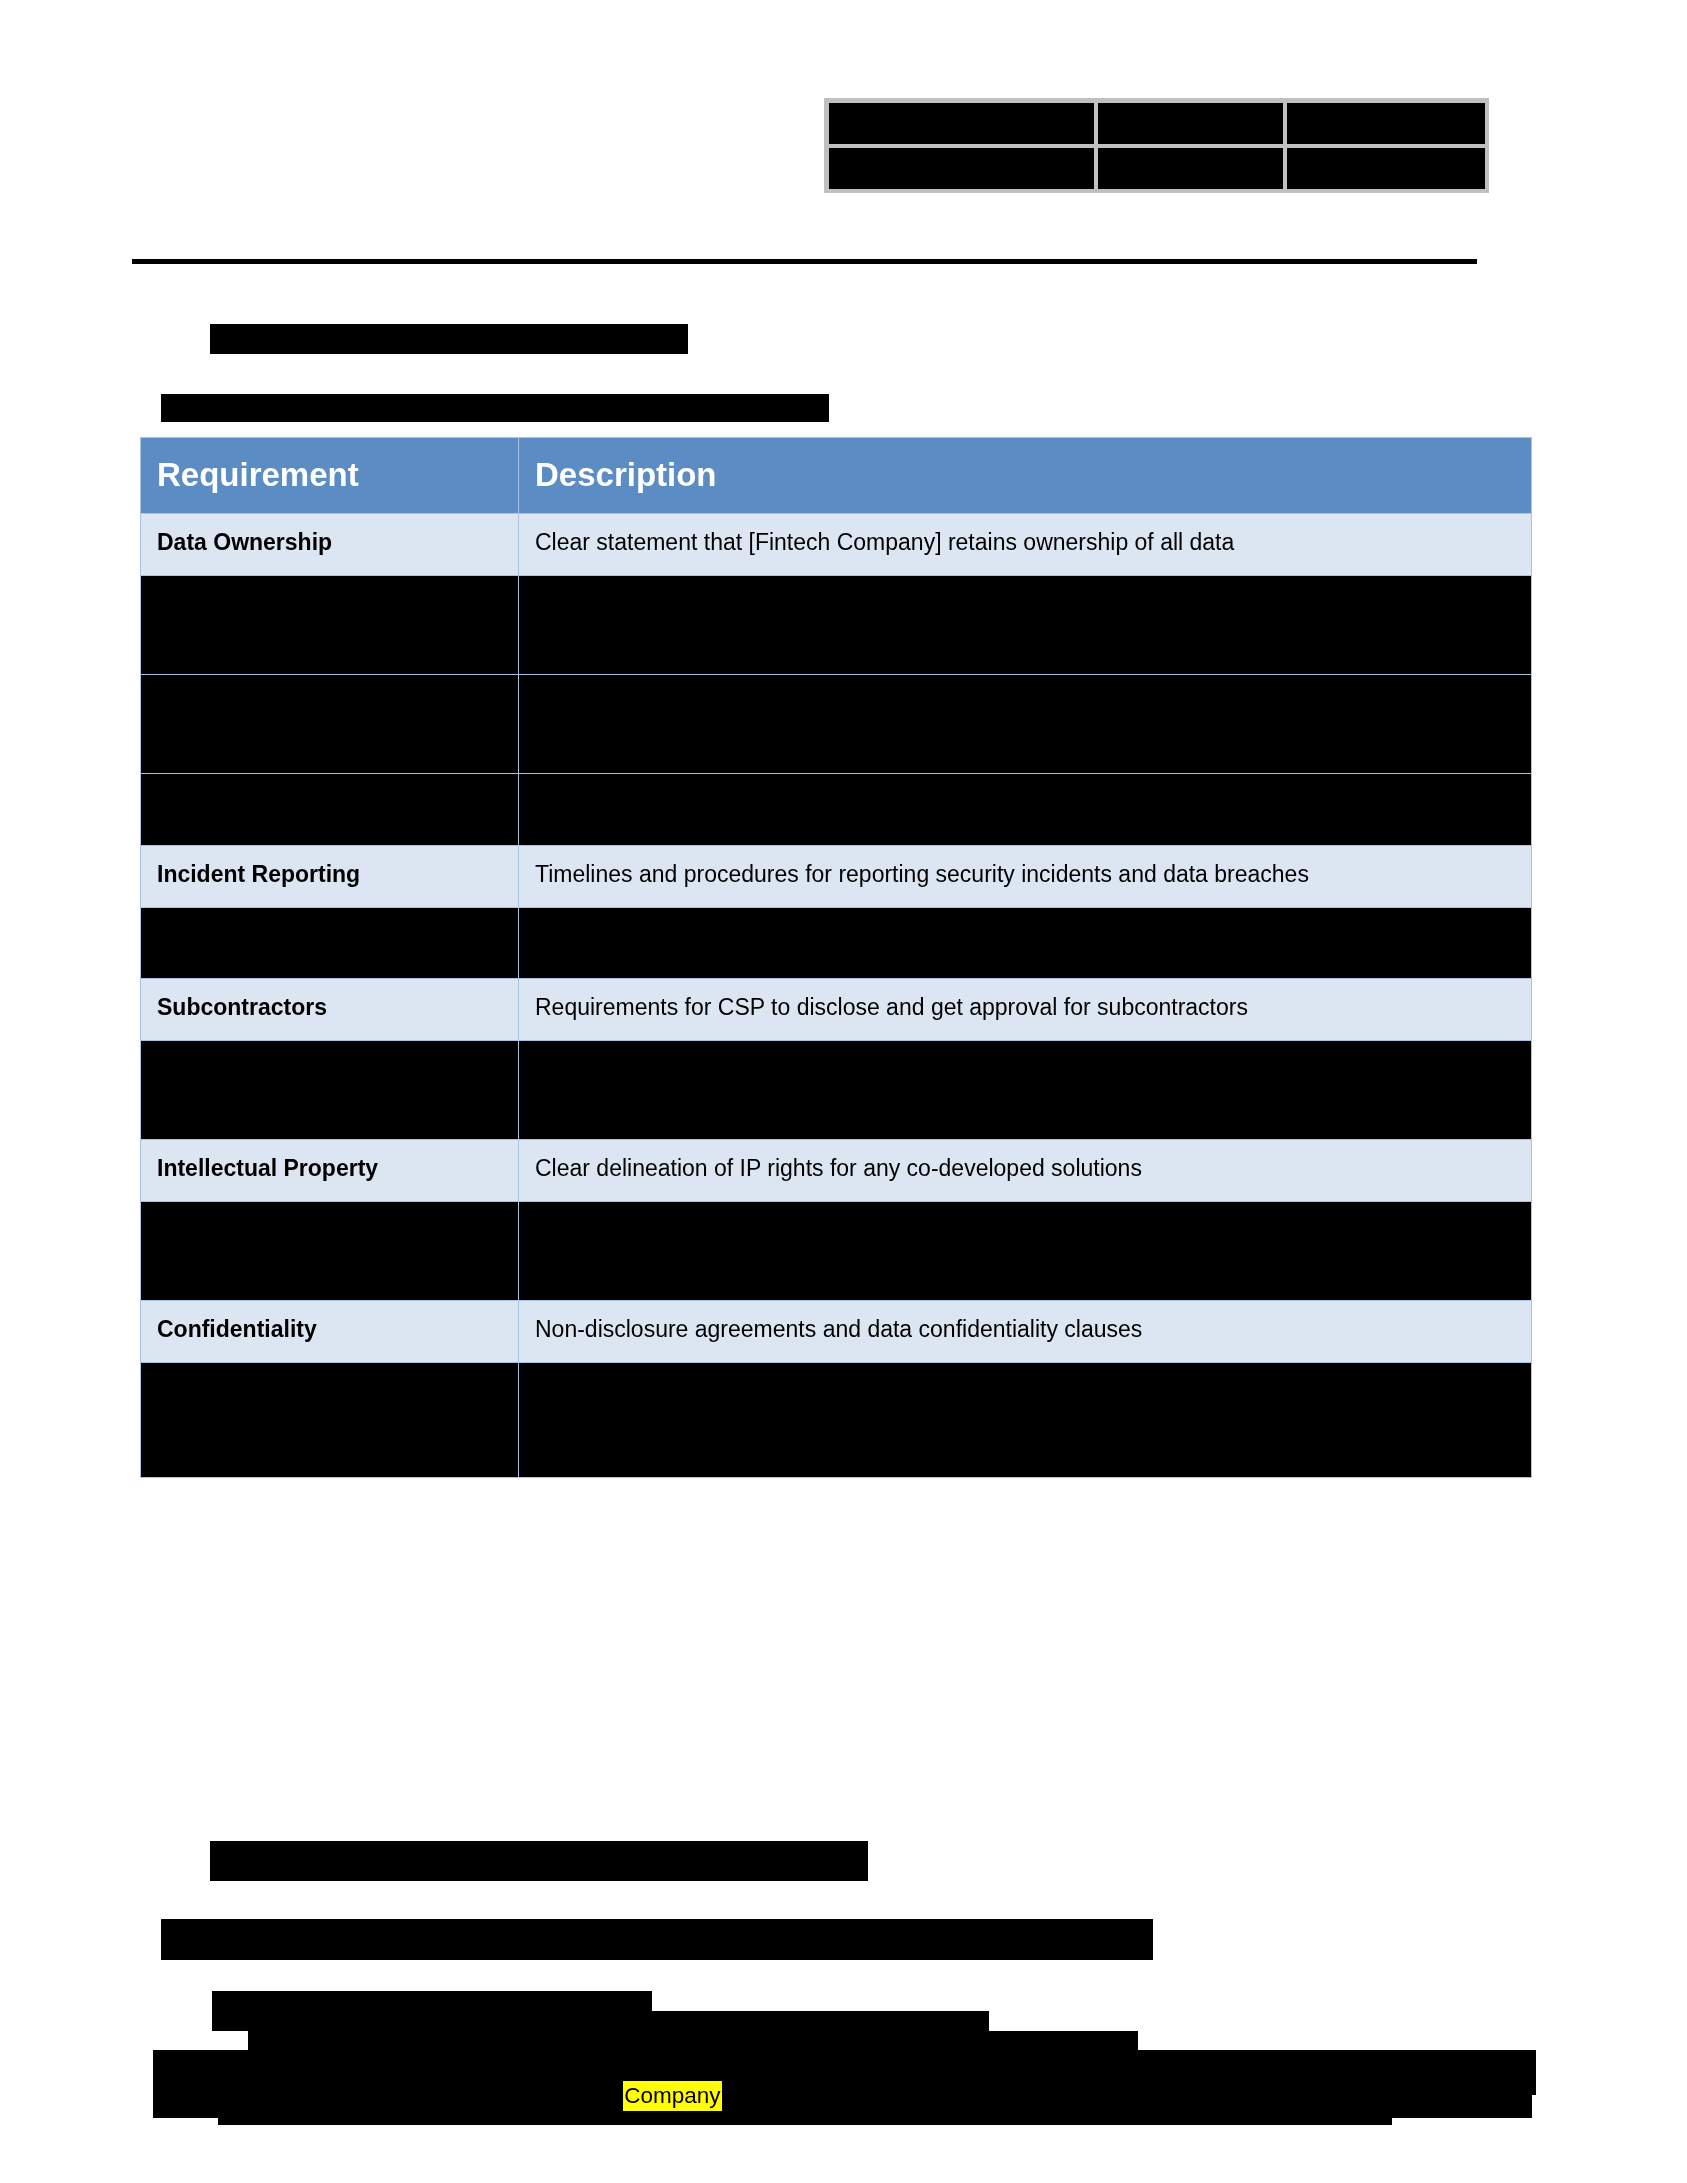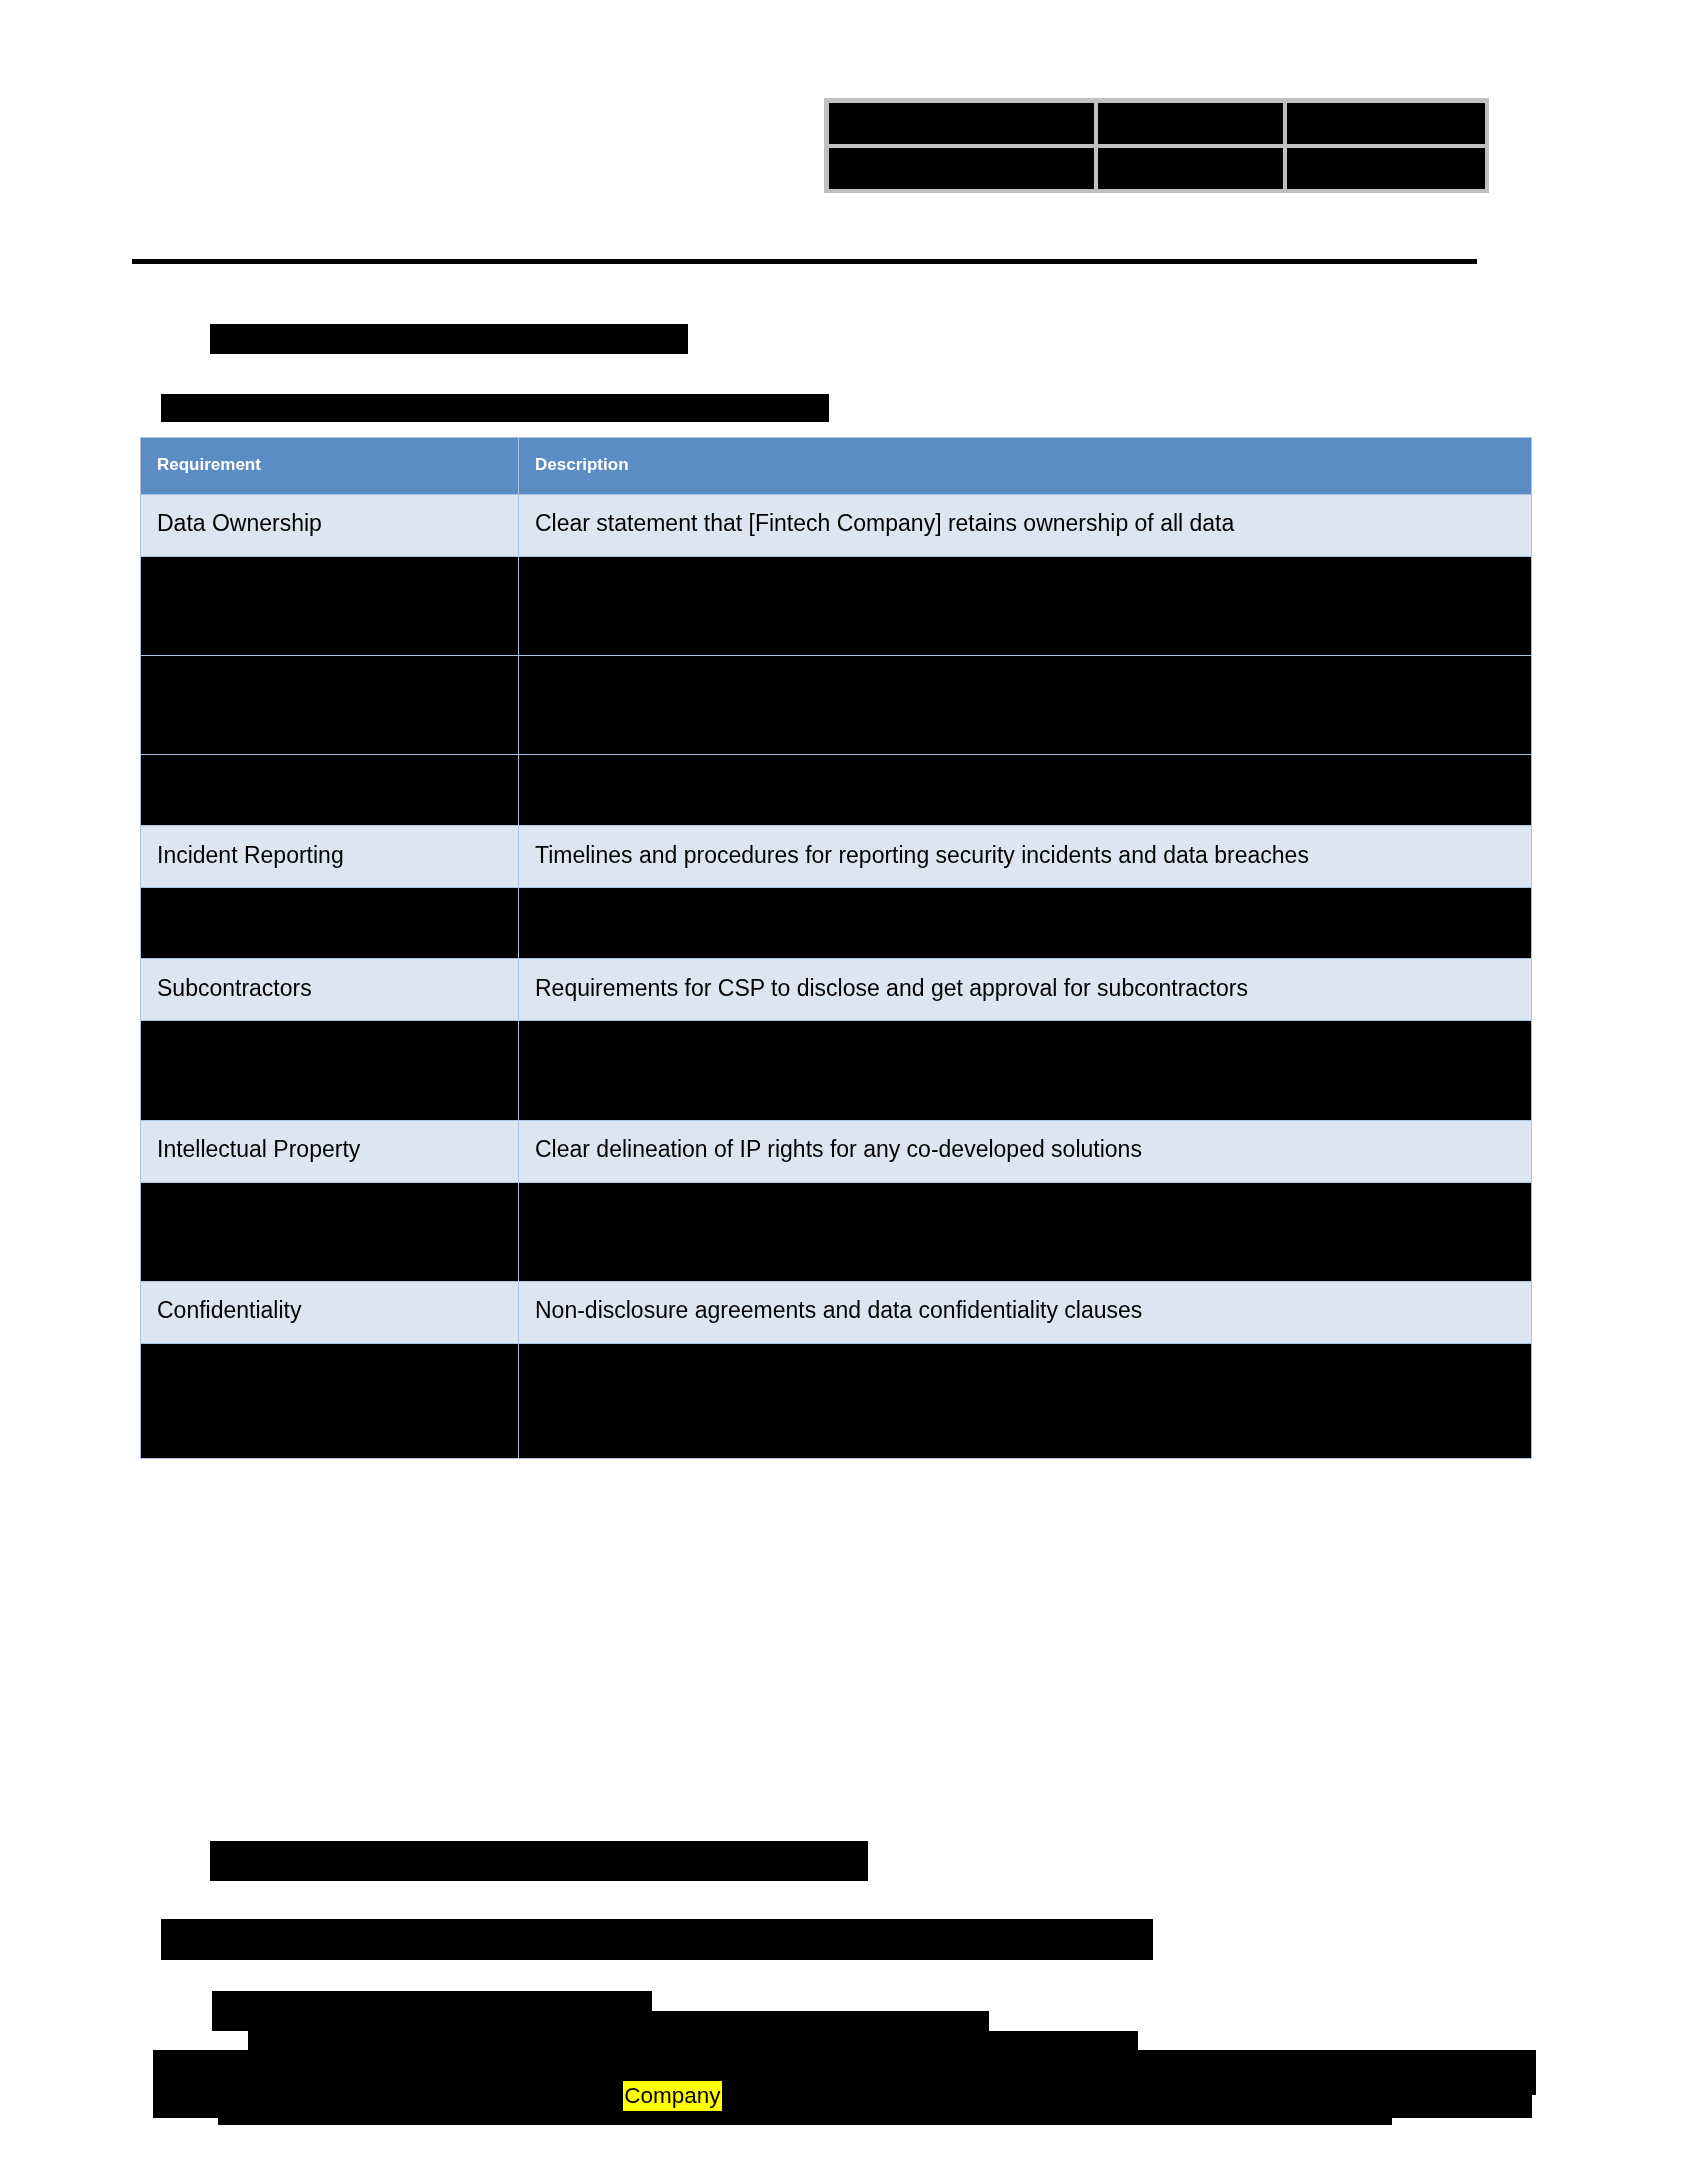--- a/index.html
+++ b/index.html
@@ -75,39 +75,39 @@
     border-collapse: collapse;
     table-layout: fixed;
   }
   .main-table col.col-req  { width: 378px; }
   .main-table col.col-desc { width: 1013px; }
 
   .main-table th {
     background: #5b8cc4;
     color: #ffffff;
     text-align: left;
-    font-size: 17px;
+    font-size: 33px;
     font-weight: bold;
     padding: 17px 16px 18.5px 16px;
     border: 1.3px solid #a9c3e0;
     vertical-align: middle;
     line-height: 1.2;
   }
 
   .main-table td {
     background: #dce6f2;
     border: 1.3px solid #a9c3e0;
     padding: 13.2px 16px 16px 16px;
     font-size: 23px;
     line-height: 1.38;
     vertical-align: top;
     color: #000000;
   }
   .main-table td.req-cell {
-    font-weight: normal;
+    font-weight: bold;
   }
 
   
   .main-table tr.redacted-row td {
     background: #000000;
     color: #000000;
     border-color: #a9c3e0;
   }
   .main-table tr.r-short td  { height: 41px; }
   .main-table tr.r-tall  td  { height: 69px; }

